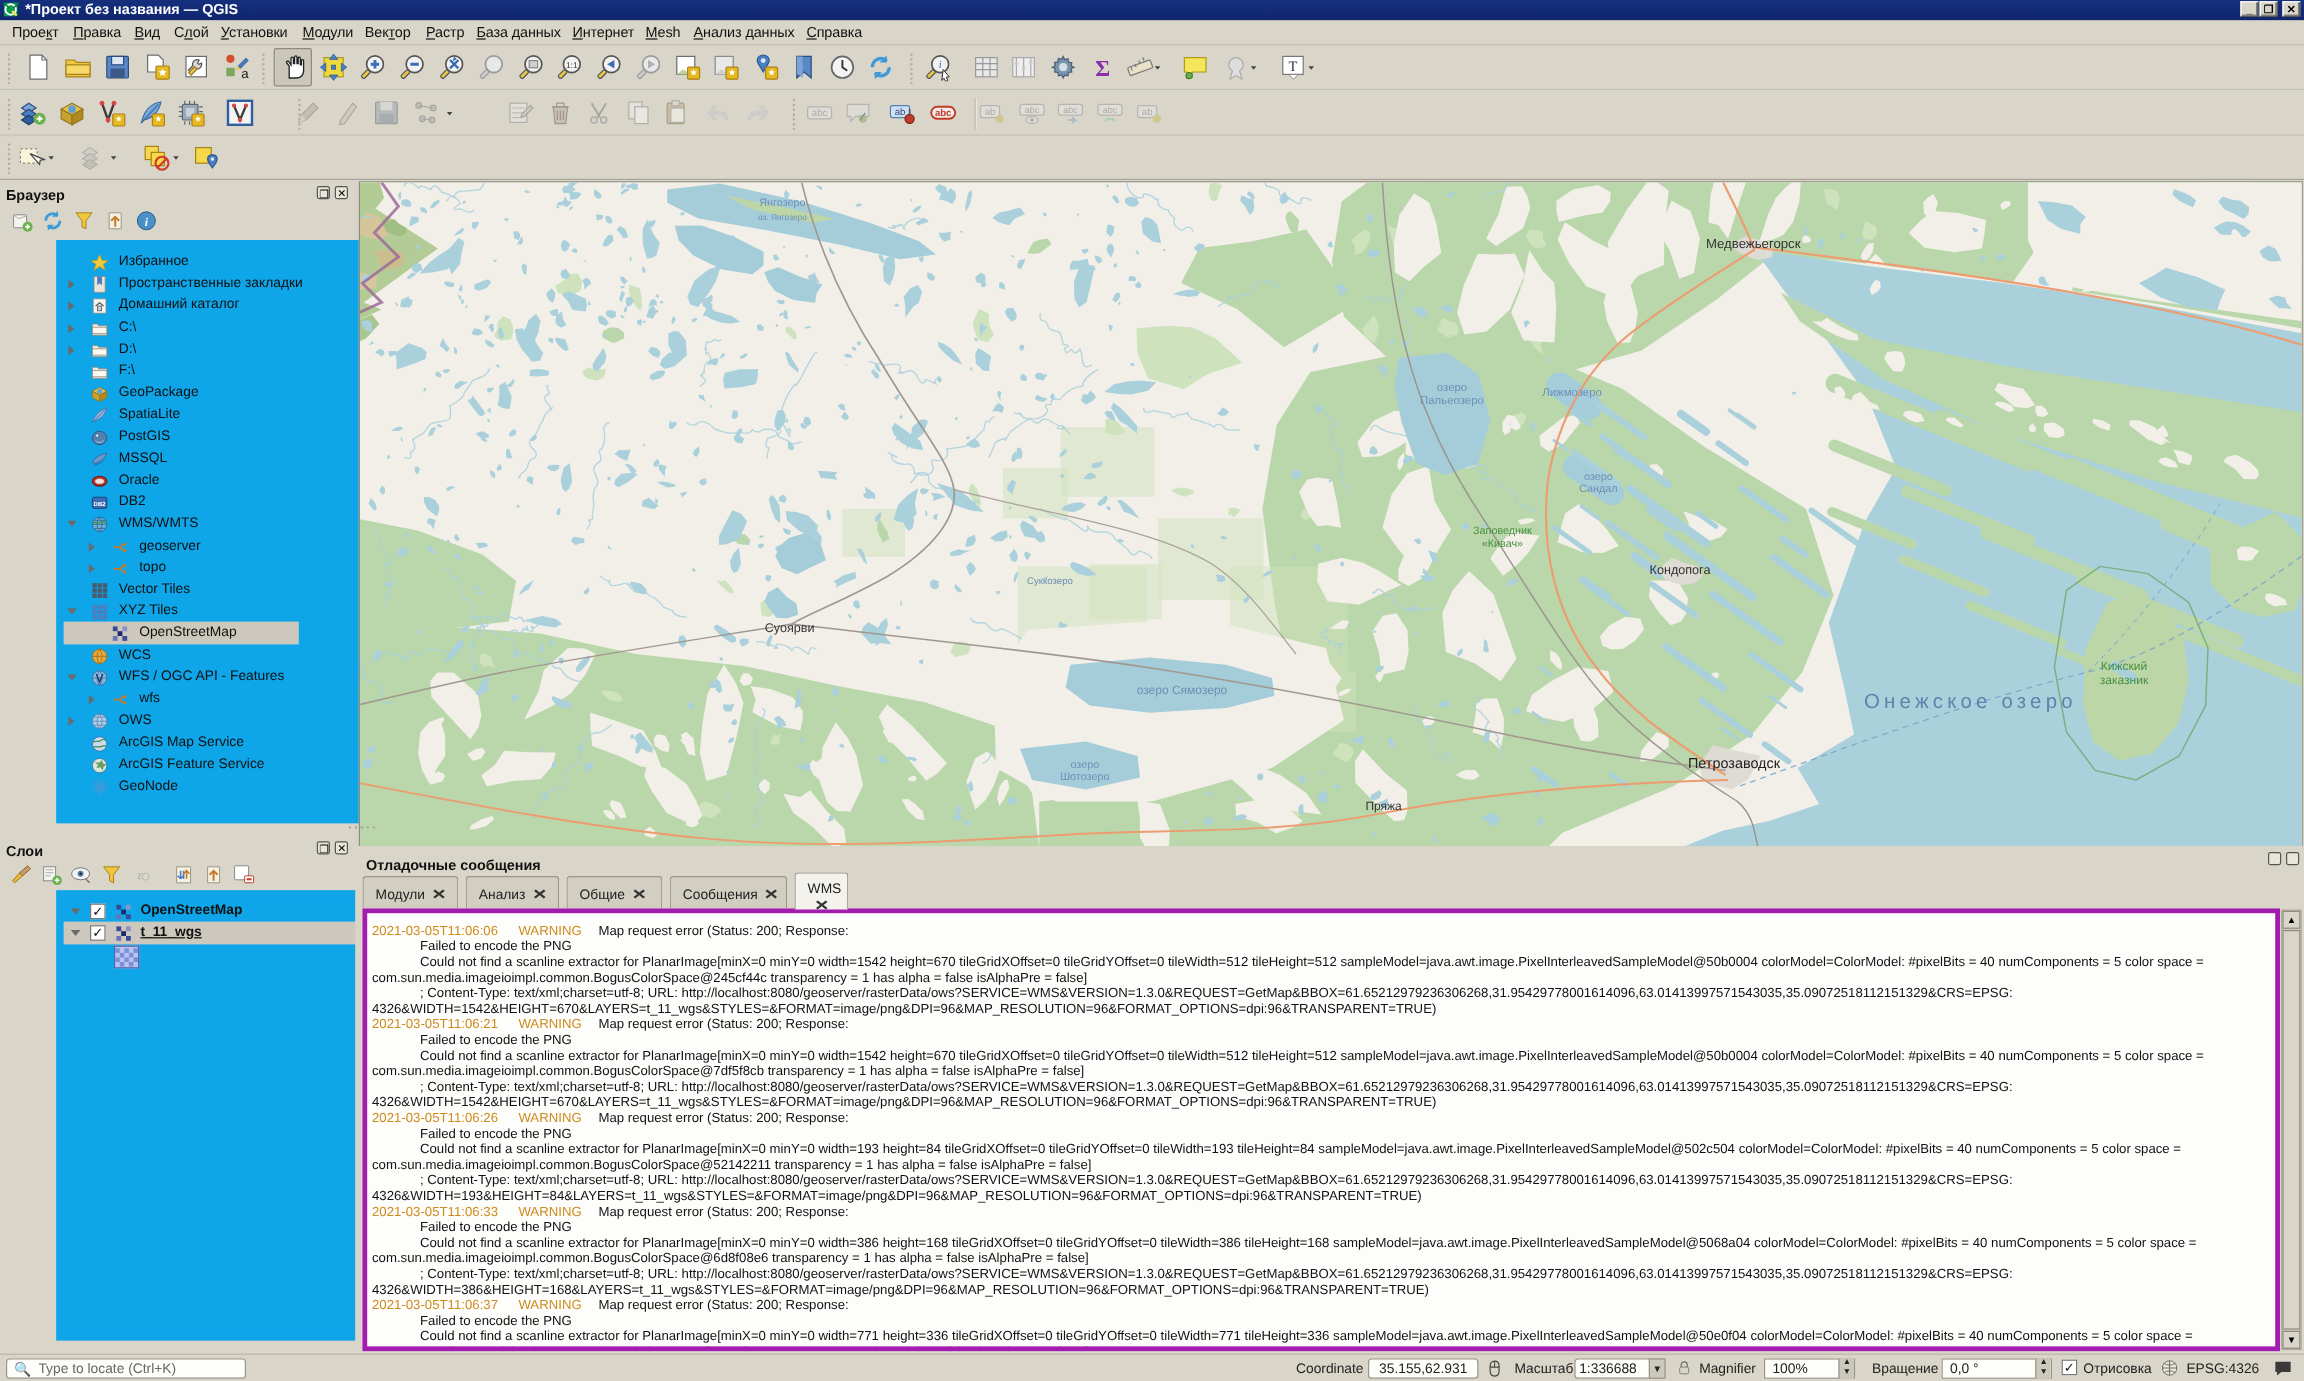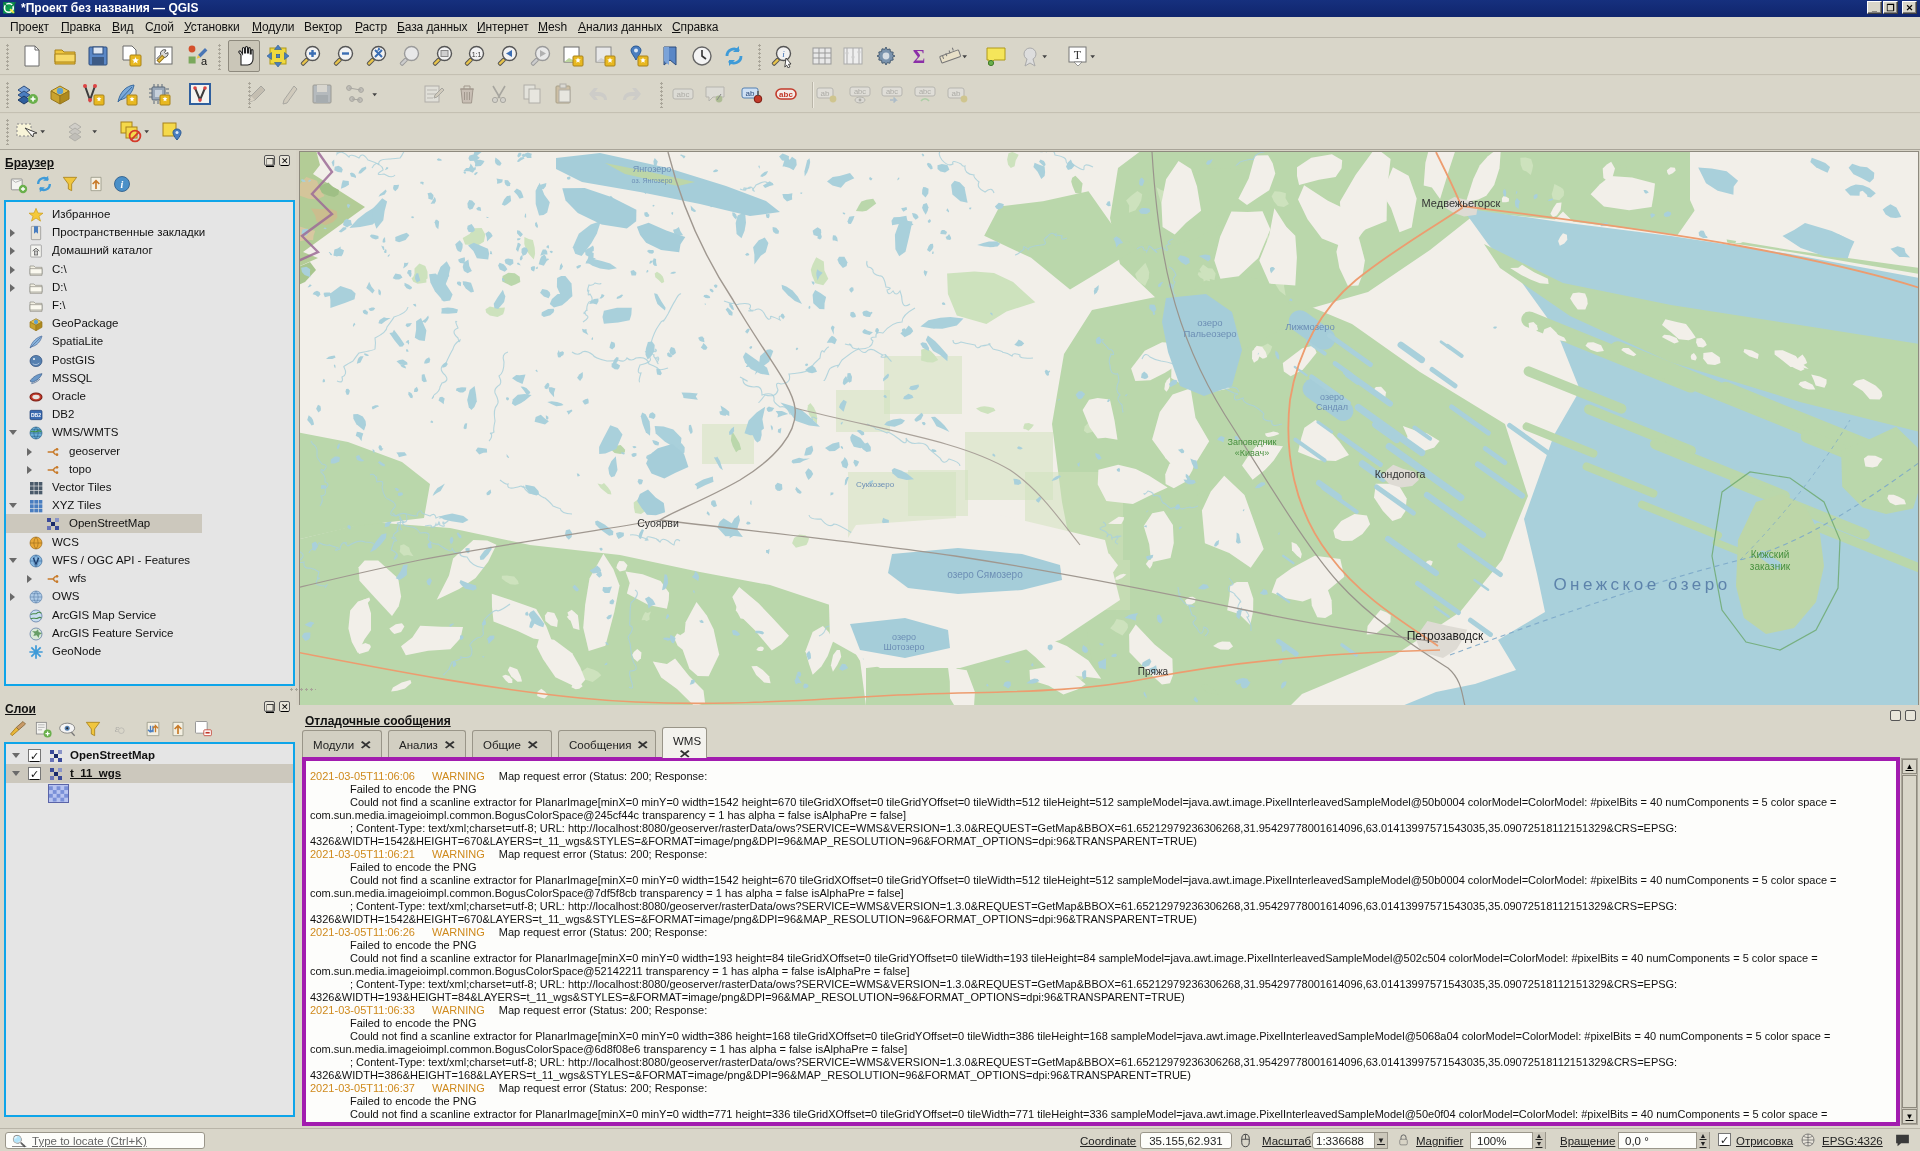--- a/index.html
+++ b/index.html
@@ -1,29 +1,29 @@
 <!DOCTYPE html>
 <html><head><meta charset="utf-8"><title>QGIS</title><style>
 * { margin:0; padding:0; box-sizing:border-box; }
 html,body { width:1920px; height:1151px; overflow:hidden; font-family:"Liberation Sans", sans-serif; background:#d7d3c6; }
-.abs { position:absolute;text-decoration:underline; }
+.abs { position:absolute; }
 .ic { position:absolute; }
 .titlebar { position:absolute; left:0; top:0; width:1920px; height:17px; background:linear-gradient(180deg,#16307e,#10256d); color:#fff; font-size:12px; font-weight:bold; }
 .titlebar .tt { position:absolute; left:21px; top:1px; }
 .menubar { position:absolute; left:0; top:17px; width:1920px; height:21px; background:#d9d6c9; border-bottom:1px solid #b9b5a8; font-size:12px; color:#111; letter-spacing:-0.1px; }
 .menubar span { position:absolute; top:3px; }
 .menubar u { text-decoration:underline; }
 .tb { position:absolute; left:0; width:1920px; background:#d9d6c9; }
 .tb1 { top:38px; height:37px; border-bottom:1px solid #c4c0b2; }
 .tb2 { top:76px; height:37px; border-bottom:1px solid #c4c0b2; }
 .tb3 { top:114px; height:36px; border-bottom:1px solid #a9a599; }
 .grip { position:absolute; width:4px; height:26px; background-image:radial-gradient(circle at 1.5px 1.5px,#aaa69a 1px,transparent 1.2px); background-size:4px 4px; }
 .sep { position:absolute; width:2px; height:26px; border-left:1px solid #bab6a9; border-right:1px solid #edeae0; }
 .panel-title { font-size:12px; font-weight:bold; color:#111; }
-.tree { position:absolute; background:#e5e5e5; border:2px solid #0ea5e9; font-size:11.5px; color:#111; }
+.tree { position:absolute; background:#0ea5e9; border:6px solid #0ea5e9; font-size:11.5px; color:#111;margin-left:43px; }
 .trow { position:absolute; left:0; width:100%; height:19px; line-height:19px; white-space:nowrap; }
 .trow .lbl { position:absolute; top:0; }
 .trow svg { position:absolute; }
 .sel { background:#ccc8bd; }
 .exp { position:absolute; width:0; height:0; }
 .exp.closed { border-left:5px solid #6a6a6a; border-top:4px solid transparent; border-bottom:4px solid transparent; }
 .exp.open { border-top:5px solid #6a6a6a; border-left:4px solid transparent; border-right:4px solid transparent; }
 .dockbtn { position:absolute; width:11px; height:11px; border:1px solid #555; border-radius:2px; background:#e8e5da; }
 .logpanel { position:absolute; left:296px; top:705px; width:1624px; height:423px; background:#d9d6c9; }
 .tab { position:absolute; top:25px; height:27px; background:#d2cfc2; border:1px solid #999588; border-bottom:none; border-radius:3px 3px 0 0; font-size:11.5px; color:#222; text-align:left; }

